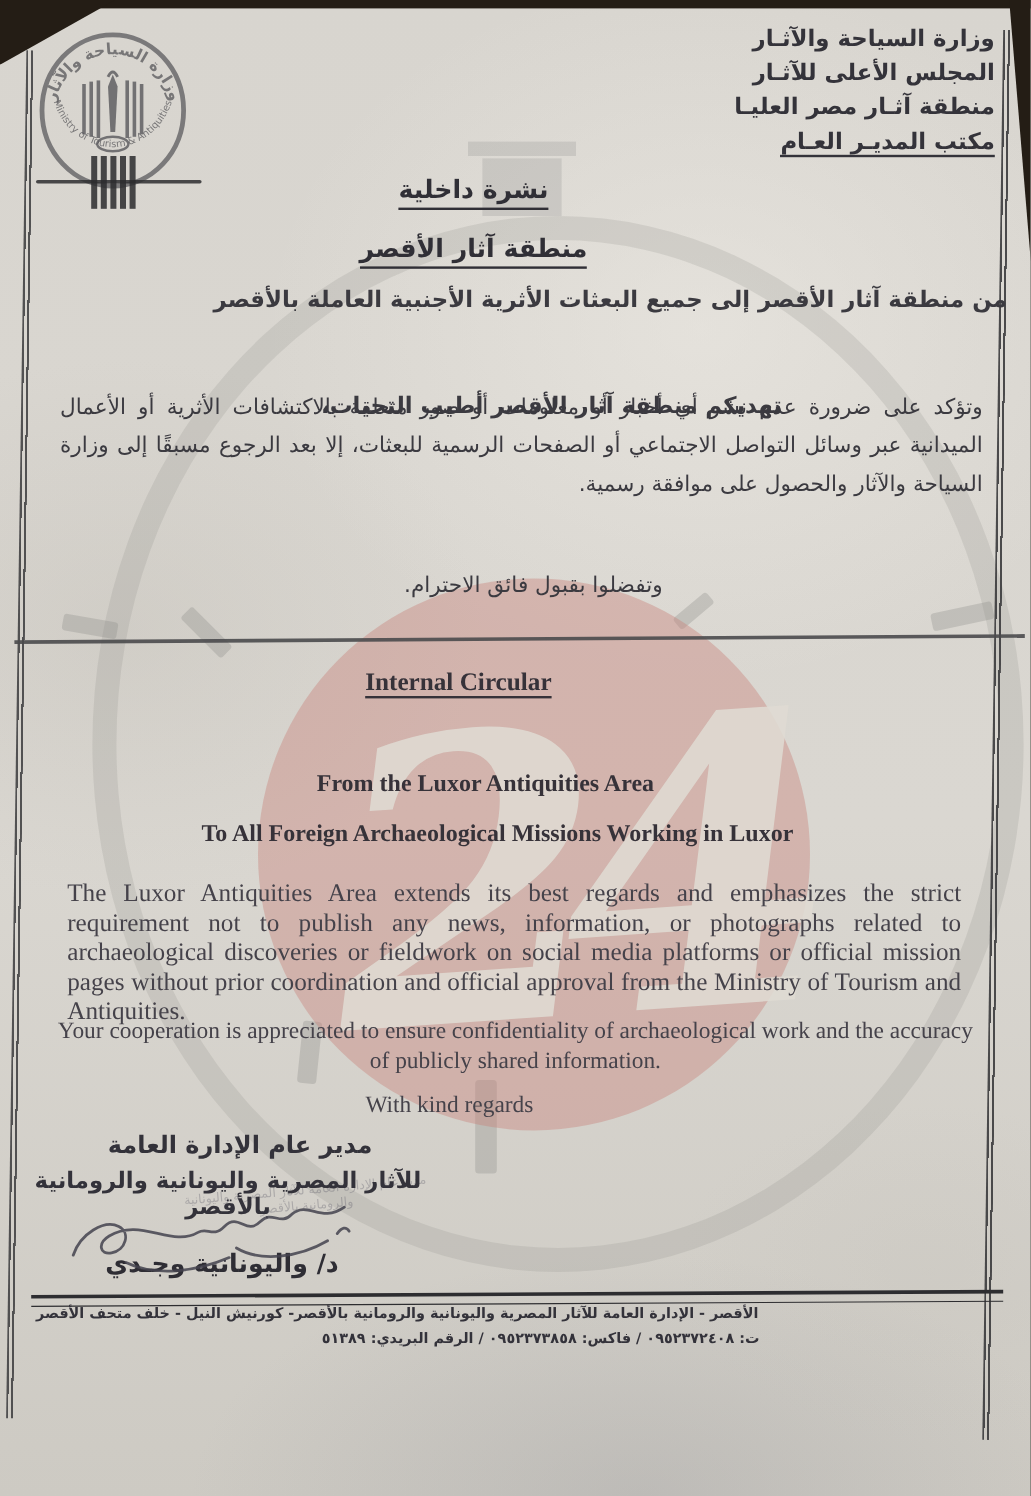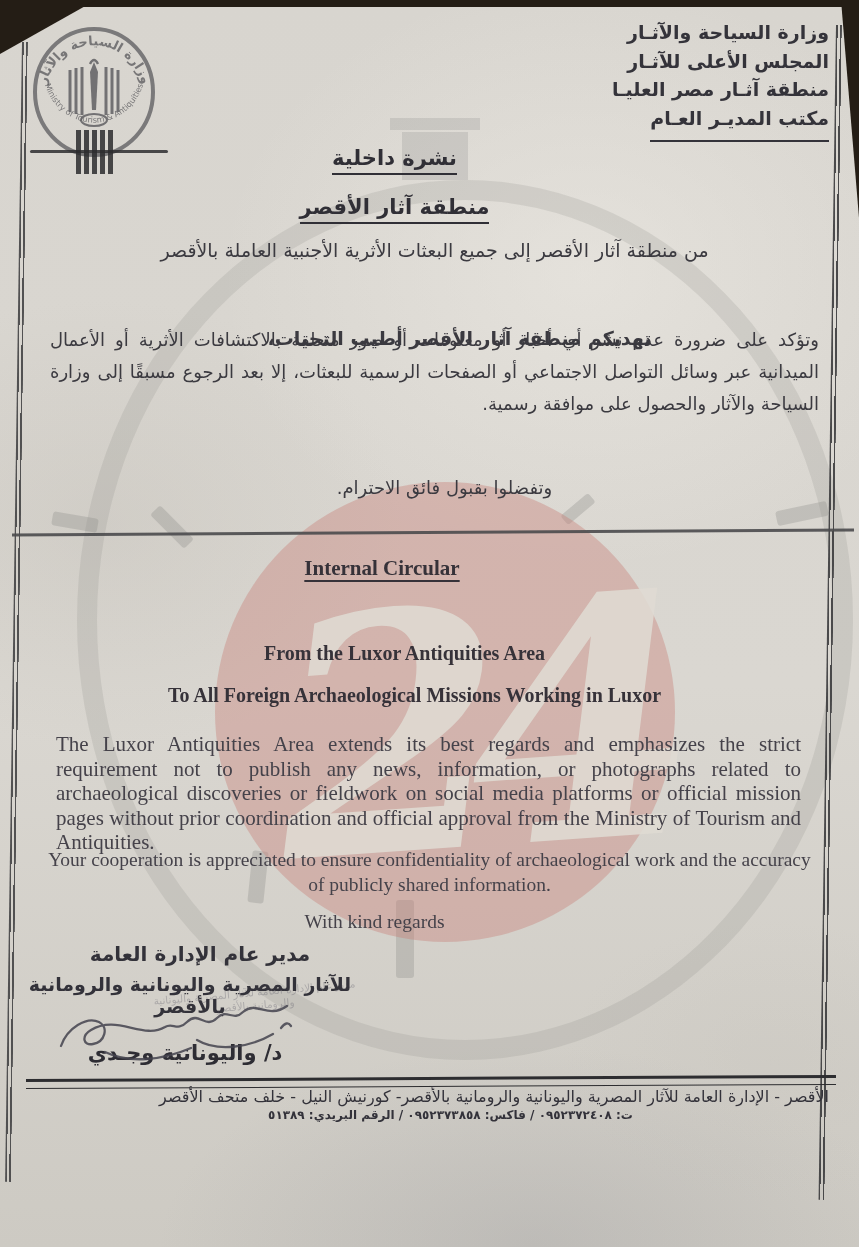--- a/index.html
+++ b/index.html
@@ -21,42 +21,42 @@
   
   .vrule{position:absolute;width:6px;z-index:2;transform-origin:top center;transform:rotate(0.85deg);
     background:linear-gradient(to right,#3a3a3c 0 1.7px,transparent 1.7px 4px,#3a3a3c 4px 5.7px,transparent 5.7px);}
   .vrule.left{left:22px;top:42px;height:1140px;opacity:.85;}
   .vrule.right{left:836px;top:25px;height:1175px;opacity:.9;}
   .hdivider{position:absolute;left:12px;top:531px;width:842px;height:2.6px;background:#4a4a4c;z-index:3;transform:rotate(-0.35deg);opacity:.9;}
   
   .ministry{position:absolute;top:18px;right:30px;width:280px;direction:rtl;text-align:right;z-index:5;
     color:#34333a;font-weight:700;font-size:19px;line-height:28.5px;}
   .ministry .line{white-space:nowrap;}
-  .ministry .underlined span{border-bottom:2px solid #34333a;padding-bottom:11px;}
+  .ministry .underlined span{border-bottom:2px solid #34333a;padding-bottom:0;}
   
   .seal{position:absolute;left:28px;top:24px;z-index:4;opacity:.82;}
   .ribbon{position:absolute;left:30px;top:130px;width:140px;height:46px;z-index:4;}
   .ribbon .bar-line{position:absolute;left:0;top:20px;width:138px;height:3.4px;background:#2e2e30;opacity:.85;border-radius:2px;}
   .ribbon .tab{position:absolute;top:0;width:5px;height:44px;background:#2b2b2e;opacity:.85;}
   
   .wm{position:absolute;z-index:1;}
   .wm-ring{left:77px;top:180px;width:736px;height:840px;border:20px solid rgba(140,140,137,.20);border-radius:50%;}
   .wm-crown{left:402px;top:132px;width:66px;height:48px;background:rgba(140,140,137,.24);}
   .wm-cap{left:390px;top:118px;width:90px;height:12px;background:rgba(140,140,137,.24);}
   .wm-dash{background:rgba(135,135,133,.30);border-radius:3px;}
   .wm-circle{left:215px;top:482px;width:460px;height:460px;border-radius:50%;background:rgba(201,127,119,.40);}
   .wm-num{left:218px;top:520px;width:500px;height:420px;display:flex;align-items:center;justify-content:center;
     font-family:"DejaVu Serif",serif;font-weight:700;font-style:italic;font-size:330px;line-height:1;
     color:rgba(223,219,211,.88);letter-spacing:-38px;transform:rotate(-4deg);}
   
   .ar{direction:rtl;color:#3b3a40;z-index:5;position:absolute;font-family:"DejaVu Sans",sans-serif;}
   .title-ar{top:146px;left:0;right:70px;text-align:center;font-size:21px;font-weight:700;color:#302f36;}
   .title-ar2{top:195px;}
   .title-ar span{border-bottom:2px solid #302f36;padding-bottom:3px;}
-  .fromline{top:239px;left:30px;right:20px;text-align:center;font-size:19px;font-weight:400;}
+  .fromline{top:239px;left:30px;right:20px;font-size:19px;font-weight:700;}
   .greeting{top:286px;left:60px;right:0;text-align:center;font-size:19px;font-weight:700;margin-top:41px;}
   .body-ar{top:324px;left:50px;right:40px;font-size:18px;line-height:32px;text-align:justify;text-justify:inter-word;}
   .hope{top:430px;left:30px;right:30px;text-align:center;font-size:18px;}
   .closing-ar{top:477px;left:30px;right:0;text-align:center;font-size:18px;}
   
   .en{position:absolute;z-index:5;color:#45424a;font-family:"Liberation Serif","DejaVu Serif",serif;}
   .en-h{font-weight:700;color:#363239;text-align:center;font-size:21px;}
   .en-h u{text-underline-offset:5px;text-decoration-thickness:2px;}
   .en-h1{top:556px;left:0;right:95px;}
   .en-h2{top:599px;left:0;right:95px;}
@@ -69,21 +69,21 @@
   .sig{position:absolute;z-index:6;direction:rtl;text-align:center;color:#33323a;font-weight:700;}
   .sig-t1{top:942px;left:60px;width:280px;font-size:20px;}
   .sig-t2{top:973px;left:10px;width:360px;font-size:19px;}
   .sig-name{top:1041px;left:45px;width:280px;font-size:21px;color:#2e2d34;}
   .stamp-hint{position:absolute;z-index:5;top:986px;left:140px;width:230px;direction:rtl;text-align:center;
     font-size:10.5px;line-height:13px;color:#5a5866;opacity:.32;transform:rotate(-5deg);font-weight:400;}
   .scribble{position:absolute;left:45px;top:994px;z-index:7;}
   
   .footer-rule{position:absolute;left:26px;top:1077px;width:810px;height:6px;z-index:5;transform:rotate(-0.3deg);
     border-top:3px solid #2d2d30;border-bottom:1.6px solid #2d2d30;}
-  .footer-1{top:1087px;left:30px;right:30px;text-align:right;font-size:16px;font-weight:400;color:#33323a;}
+  .footer-1{top:1087px;left:30px;right:30px;text-align:left;font-size:12px;font-weight:700;color:#33323a;}
   .footer-2{top:1108px;left:60px;right:18px;text-align:center;font-size:12px;font-weight:700;color:#33323a;}
 </style>
 </head>
 <body>
 
 <div class="page">
 
   <div class="wm wm-ring"></div>
   <div class="wm wm-cap"></div>
   <div class="wm wm-crown"></div>

